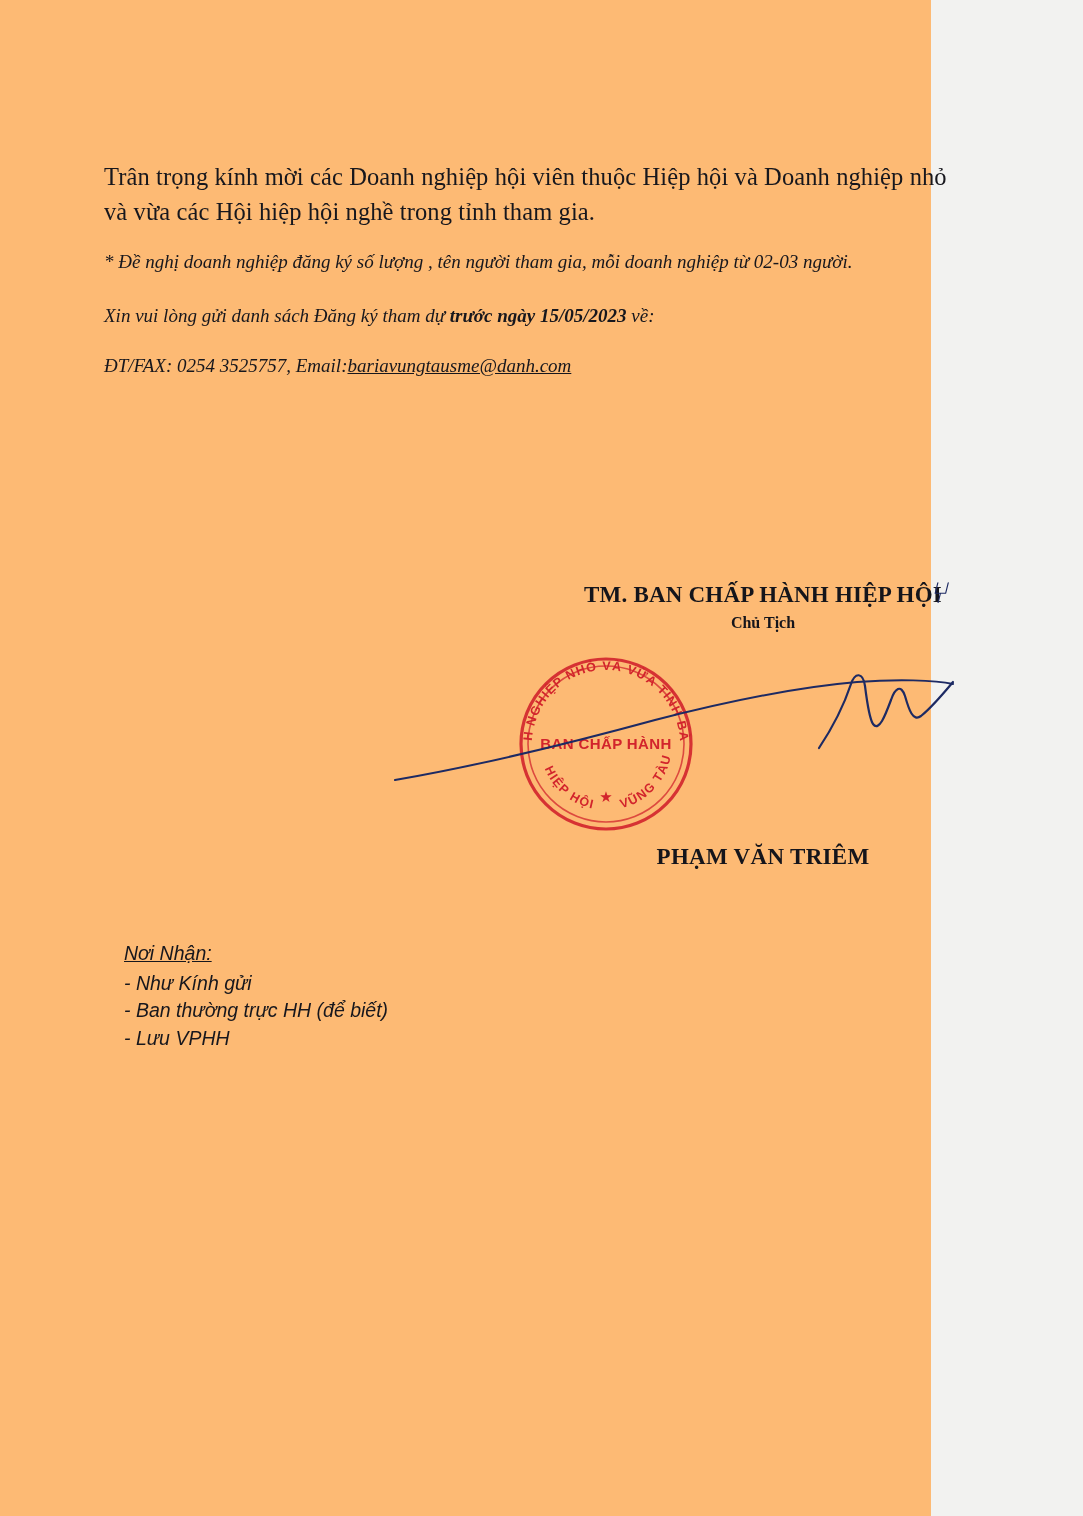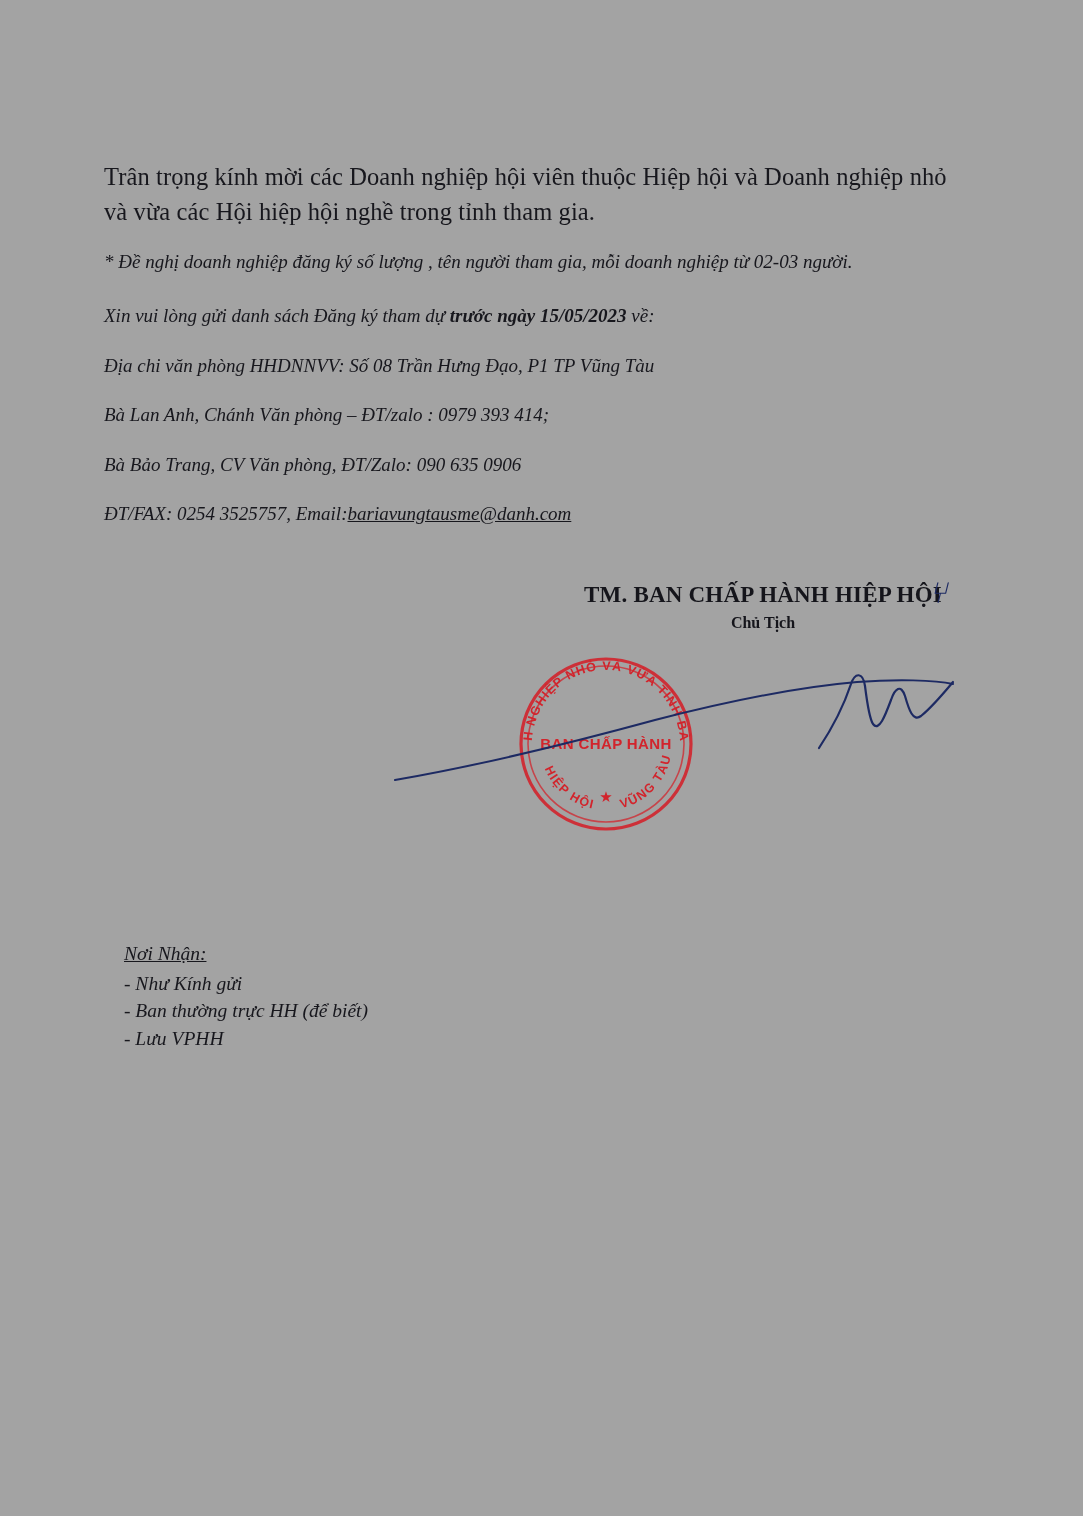--- a/index.html
+++ b/index.html
@@ -17,23 +17,23 @@
   }
   .page {
     position: absolute;
     inset: 0;
     background: #f2f2f0;
   }
   .sheet {
     position: absolute;
     left: 0;
     top: 0;
-    width: 1083px;
+    width: 931px;
     height: 1516px;
-    background: #a3a3a3;
+    background: #fdba74;
   }
   .content {
     position: absolute;
     left: 104px;
     top: 160px;
     width: 872px;
   }
 
   
   .para-upright {
@@ -139,21 +139,21 @@
     height: 150px;
     pointer-events: none;
   }
 
   
   .recipients {
     position: absolute;
     left: 124px;
     top: 940px;
     width: 620px;
-    font-family: Liberation Serif, serif;
+    font-family: Liberation Sans, sans-serif;
     font-style: italic;
     font-size: 19.5px;
     line-height: 1.42;
     color: #17171d;
   }
   .recipients .rec-title {
     text-decoration: underline;
     margin-bottom: 2px;
   }
   .recipients .rec-item {
@@ -169,25 +169,20 @@
     <div class="content">
 
       <p class="para-upright">Trân trọng kính mời các Doanh nghiệp hội viên thuộc Hiệp hội và Doanh nghiệp nhỏ và vừa các Hội hiệp hội nghề trong tỉnh tham gia.</p>
 
       <p class="para-italic">* Đề nghị doanh nghiệp đăng ký số lượng , tên người tham gia, mỗi doanh nghiệp từ 02-03 người.</p>
 
       <p class="para-italic tight">
         <span>Xin vui lòng gửi danh sách  Đăng ký tham dự </span><span class="bold-italic">trước ngày 15/05/2023</span><span> về:</span>
       </p>
 
-      <div class="lines-block">
-        <div class="para-italic" style="margin:0 0 22px 0;">Địa chi văn phòng HHDNNVV:  Số 08 Trần Hưng Đạo, P1   TP Vũng Tàu</div>
-        <div class="para-italic" style="margin:0 0 22px 0;">Bà Lan Anh, Chánh Văn phòng – ĐT/zalo : 0979 393 414;</div>
-        <div class="para-italic" style="margin:0 0 22px 0;">Bà Bảo Trang, CV Văn phòng, ĐT/Zalo: 090 635 0906</div>
-      </div>
 
       <p class="para-italic">
         <span>ĐT/FAX: 0254 3525757,      Email:</span><span class="underline">bariavungtausme@danh.com</span>
       </p>
 
     </div>
 
     <div class="sig-area">
 
       <div class="sig-head">
@@ -221,20 +216,21 @@
 
       <div class="signature-stroke">
         <svg viewBox="0 0 572 150" width="572" height="150" aria-hidden="true">
           <path d="M8,118 C90,104 180,82 268,58 C330,42 400,26 470,20 C510,17 548,18 566,22" fill="none" stroke="#1d2a63" stroke-width="2" stroke-linecap="round"></path>
           <path d="M432,86 C448,62 458,40 464,22 C468,10 476,10 478,24 C480,40 482,56 486,62
                    C492,70 498,54 504,38 C508,26 514,22 518,34 C522,48 526,60 534,54
                    C544,46 556,32 566,20" fill="none" stroke="#1d2a63" stroke-width="2.2" stroke-linecap="round"></path>
         </svg>
       </div>
 
+      <div class="sig-name">PHẠM VĂN TRIÊM</div>
     </div>
 
     <div class="recipients">
       <div class="rec-title">Nơi Nhận:</div>
       <div class="rec-item">-  Như Kính gửi</div>
       <div class="rec-item">- Ban thường trực HH (để biết)</div>
       <div class="rec-item">- Lưu VPHH</div>
     </div>
 
   </div>

